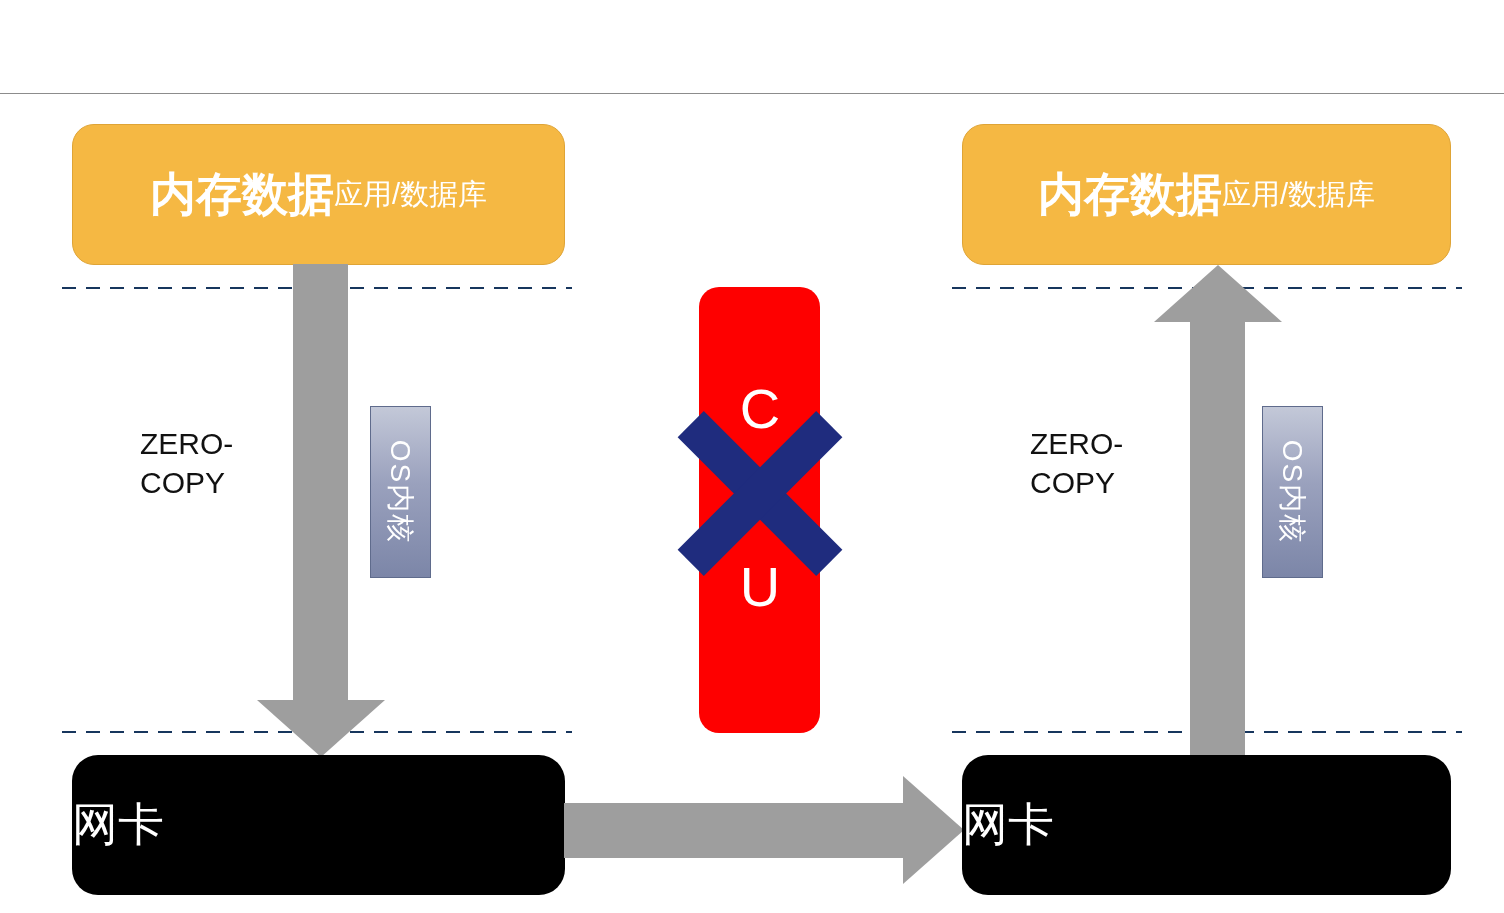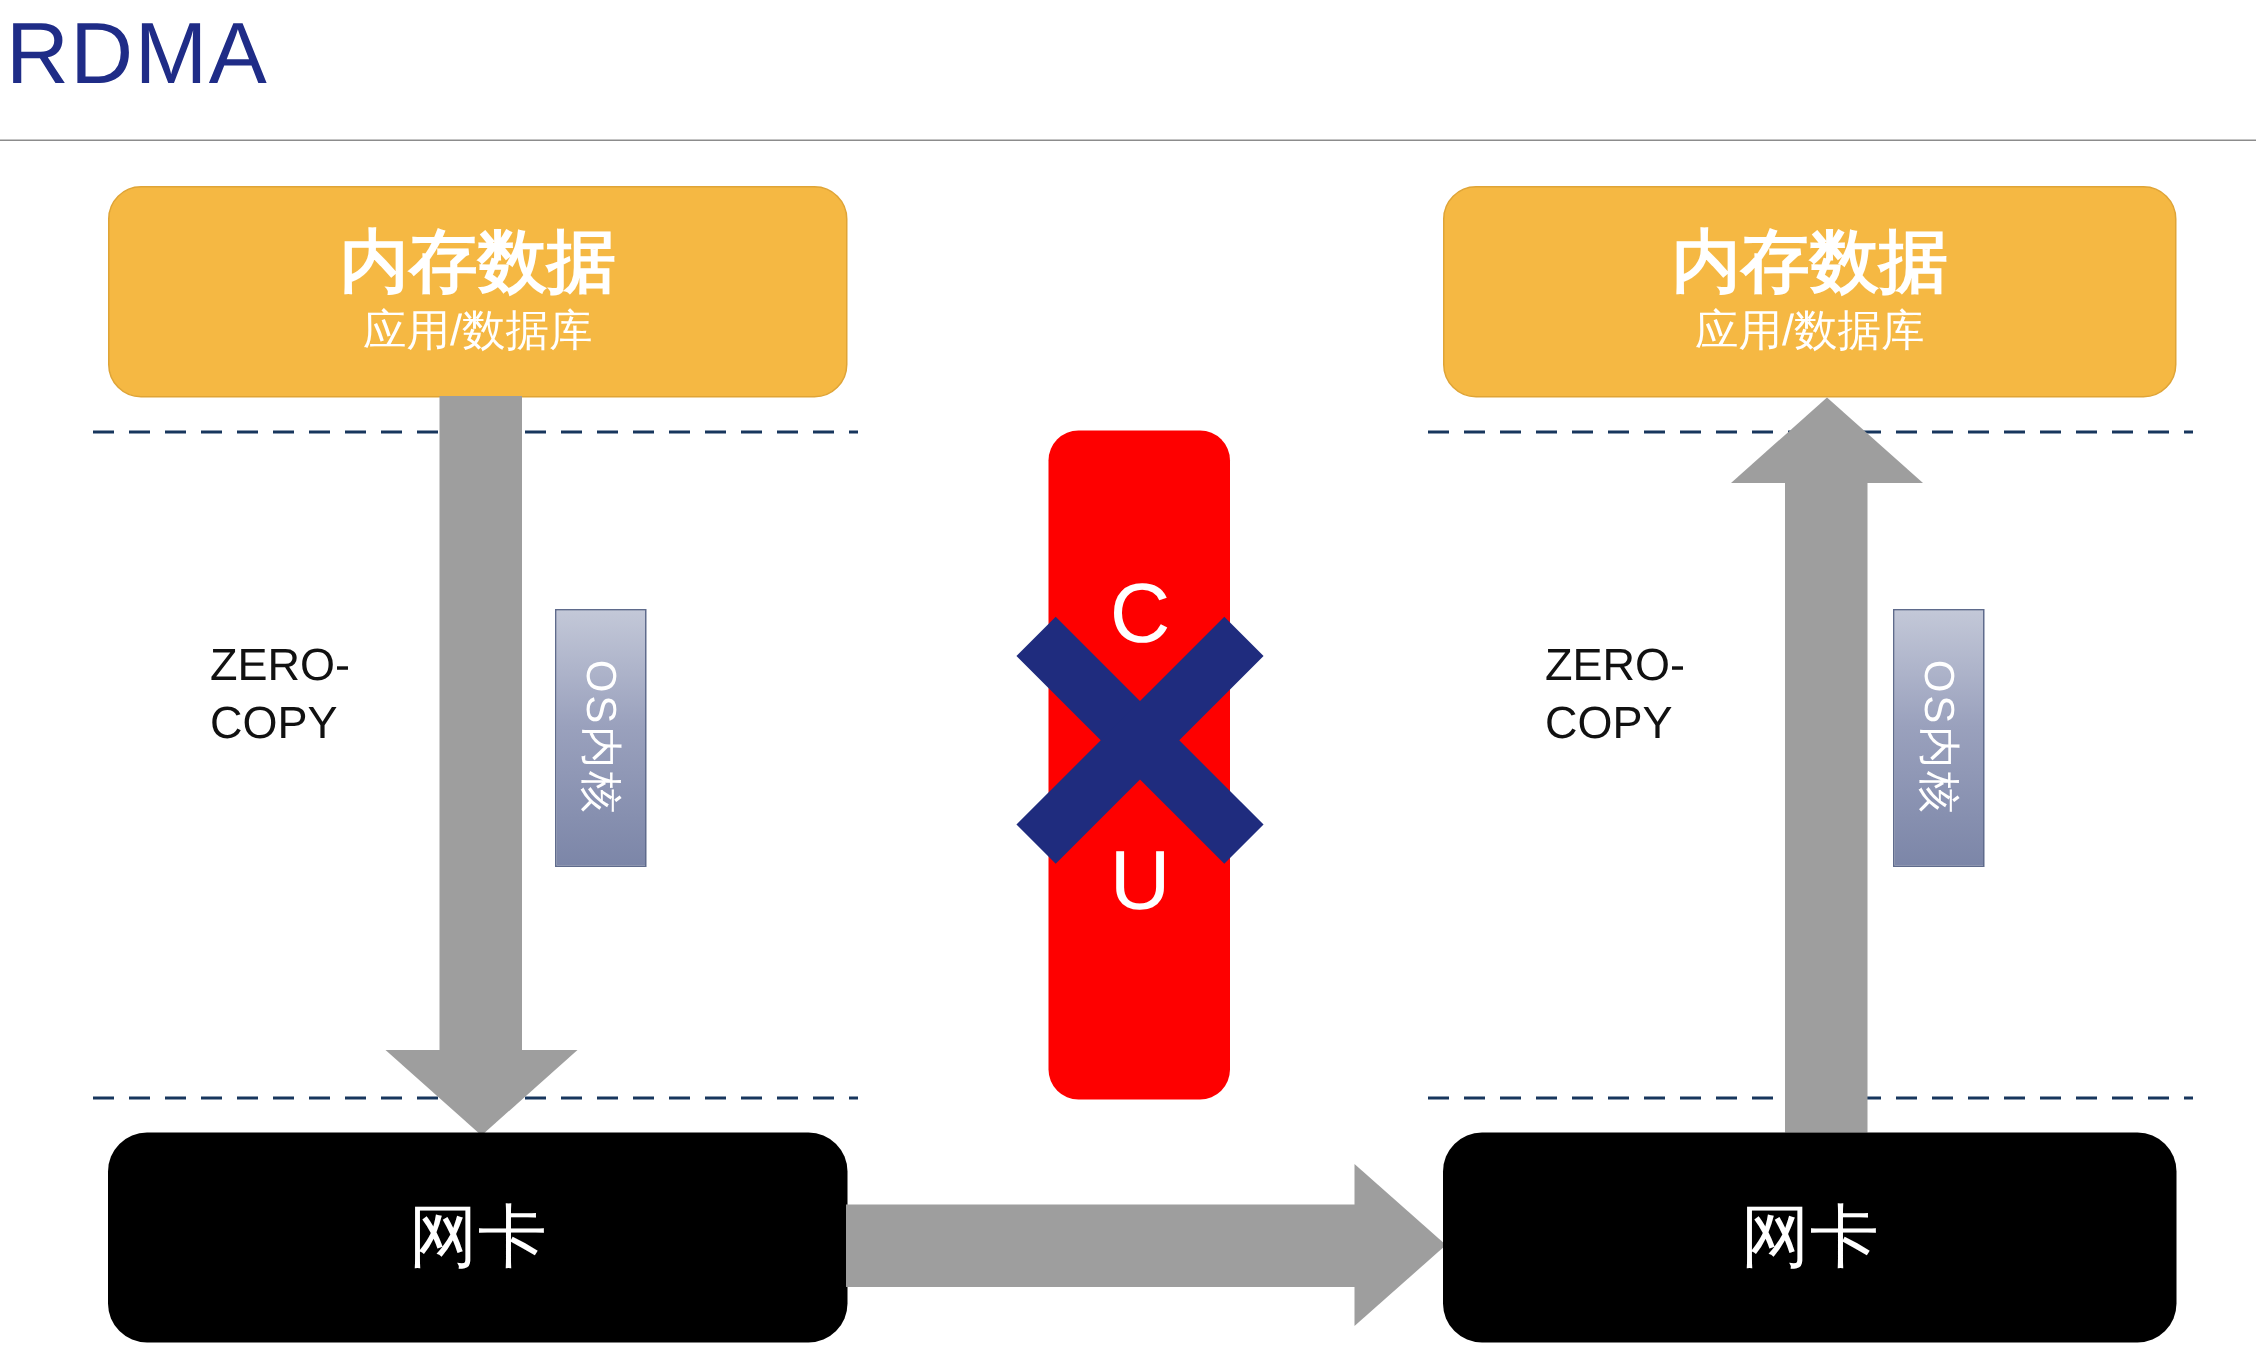--- a/index.html
+++ b/index.html
@@ -31,21 +31,20 @@
 
   
   .mem-box {
     position: absolute;
     top: 124px;
     height: 141px;
     background: #F5B843;
     border: 1px solid #DFA436;
     border-radius: 22px;
     display: flex;
-    flex-direction: column;
     align-items: center;
     justify-content: center;
     color: #ffffff;
     text-align: center;
   }
   .mem-box.left  { left: 72px;  width: 493px; }
   .mem-box.right { left: 962px; width: 489px; }
   .mem-title { font-size: 46px; font-weight: bold; line-height: 1.15; }
   .mem-sub   { font-size: 29px; margin-top: 0; }
 
@@ -136,21 +135,21 @@
 
   
   .nic-box {
     position: absolute;
     top: 755px;
     height: 140px;
     background: #000000;
     border-radius: 26px;
     display: flex;
     align-items: center;
-    justify-content: center;
+    justify-content: flex-start;
     color: #ffffff;
     font-size: 46px;
   }
   .nic-box.left  { left: 72px;  width: 493px; }
   .nic-box.right { left: 962px; width: 489px; }
 
   
   .cpu-box {
     position: absolute;
     left: 699px; top: 287px;
@@ -178,21 +177,20 @@
     background: #1F2C7E;
   }
   .cross-bar.a { transform: rotate(45deg); }
   .cross-bar.b { transform: rotate(-45deg); }
 </style>
 </head>
 <body>
 
 <div class="stage">
 
-  <div class="title">RDMA</div>
   <div class="rule"></div>
 
   <div class="mem-box left">
     <div class="mem-title">内存数据</div>
     <div class="mem-sub">应用/数据库</div>
   </div>
 
   <div class="dash lt"></div>
   <div class="dash lb"></div>
 

